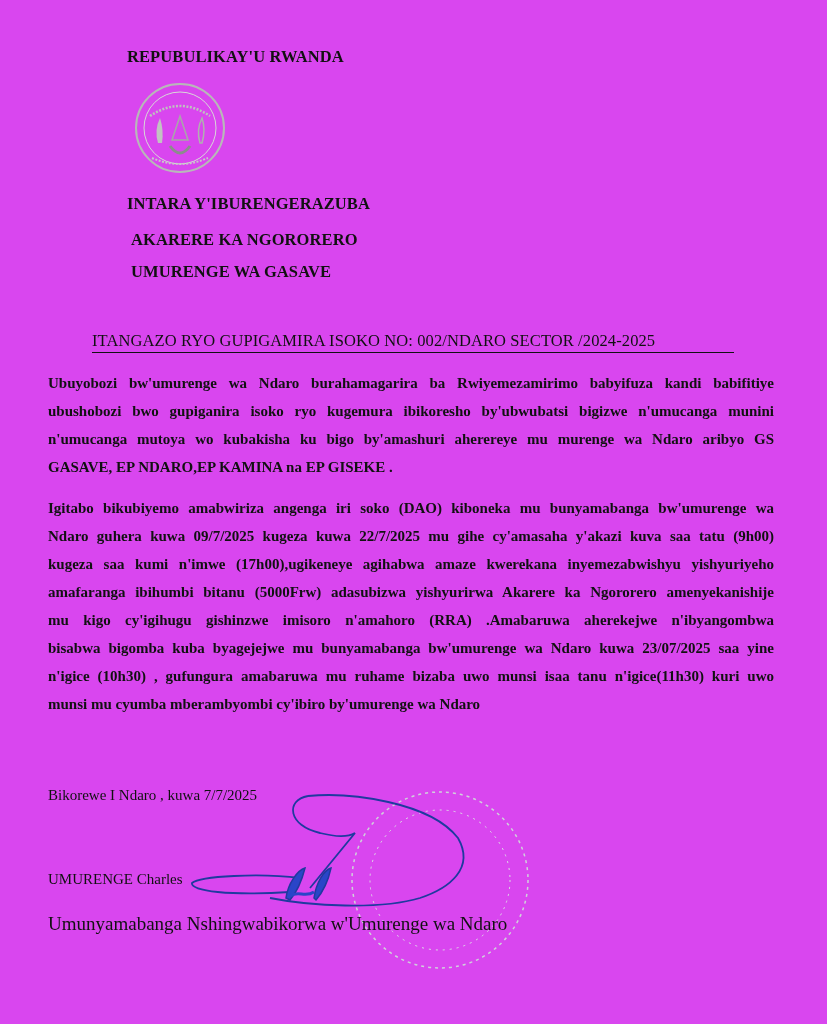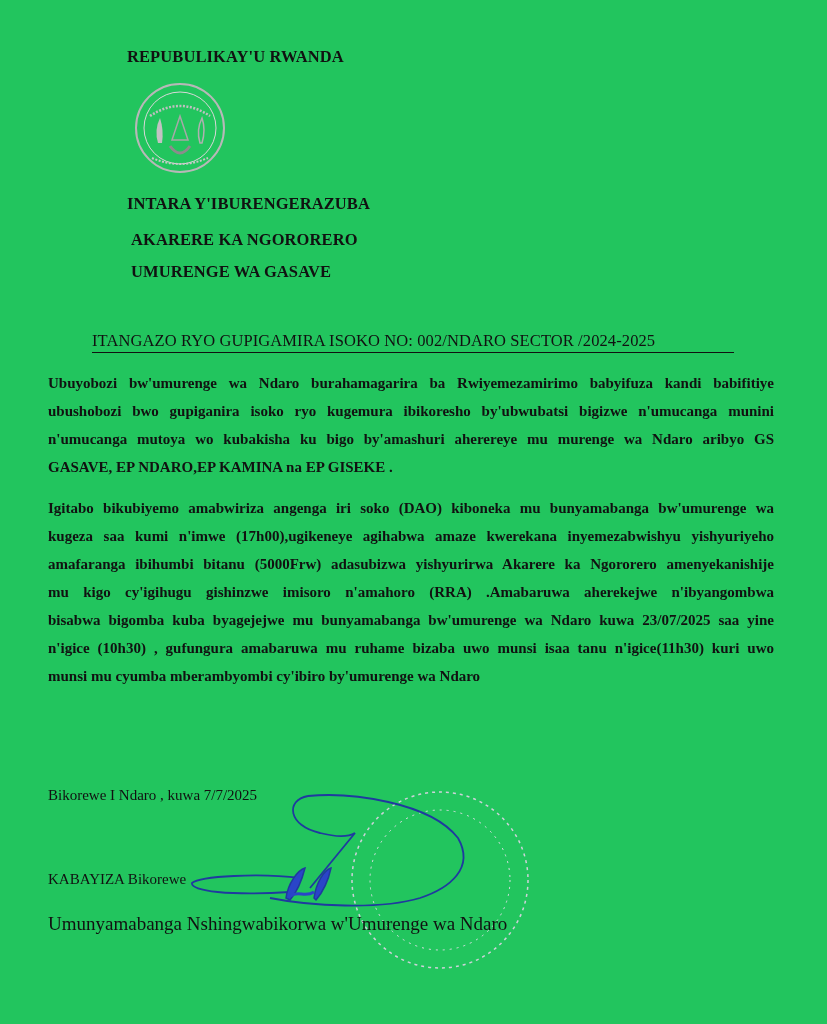--- a/index.html
+++ b/index.html
@@ -1,21 +1,21 @@
 <!DOCTYPE html>
 <html><head>
   <meta charset="utf-8">
   <style>
     html, body { margin: 0; padding: 0; background: #ffffff; }
     body {
       width: 827px; height: 1024px; position: relative; overflow: hidden;
       font-family: "Liberation Serif", "DejaVu Serif", serif;
       color: #111111;
     }
-    .page { position: absolute; inset: 0; background: #22c55e; }
+    .page { position: absolute; inset: 0; background: #d946ef; }
     .hdr { position: absolute; font-weight: bold; font-size: 16.5px; letter-spacing: 0.1px; white-space: nowrap; }
     #republic { left: 127px; top: 47px; }
     #intara { left: 127px; top: 194px; }
     #akarere { left: 131px; top: 230px; }
     #umurenge { left: 131px; top: 262px; }
     .emblem { position: absolute; left: 130px; top: 78px; width: 100px; height: 100px; }
     .title {
       position: absolute; left: 92px; top: 331px; width: 642px;
       font-size: 16.5px; white-space: nowrap;
       border-bottom: 1.6px solid #111; padding-bottom: 1px; letter-spacing: 0.1px;
@@ -62,20 +62,21 @@
 
   <div class="para" id="p1">
     <span class="line">Ubuyobozi bw'umurenge wa Ndaro burahamagarira  ba Rwiyemezamirimo babyifuza kandi  babifitiye</span>
     <span class="line">ubushobozi bwo gupiganira isoko ryo kugemura ibikoresho by'ubwubatsi  bigizwe n'umucanga munini</span>
     <span class="line">n'umucanga mutoya wo kubakisha ku bigo by'amashuri aherereye mu murenge wa Ndaro aribyo GS</span>
     <span class="line last">GASAVE, EP NDARO,EP KAMINA na EP GISEKE .</span>
   </div>
 
   <div class="para" id="p2">
     <span class="line">Igitabo bikubiyemo amabwiriza angenga iri soko (DAO) kiboneka mu bunyamabanga bw'umurenge wa</span>
+    <span class="line">Ndaro guhera  kuwa 09/7/2025 kugeza kuwa 22/7/2025  mu gihe cy'amasaha y'akazi kuva saa tatu (9h00)</span>
     <span class="line">kugeza saa kumi n'imwe (17h00),ugikeneye   agihabwa amaze kwerekana inyemezabwishyu yishyuriyeho</span>
     <span class="line">amafaranga ibihumbi bitanu (5000Frw) adasubizwa yishyurirwa Akarere ka Ngororero amenyekanishije</span>
     <span class="line">mu kigo cy'igihugu gishinzwe imisoro n'amahoro (RRA) .Amabaruwa aherekejwe n'ibyangombwa</span>
     <span class="line">bisabwa bigomba kuba byagejejwe mu bunyamabanga bw'umurenge wa Ndaro kuwa 23/07/2025 saa yine</span>
     <span class="line">n'igice (10h30) , gufungura amabaruwa mu ruhame bizaba uwo munsi isaa tanu  n'igice(11h30) kuri uwo</span>
     <span class="line last">munsi mu cyumba mberambyombi cy'ibiro by'umurenge wa Ndaro</span>
   </div>
 
   <svg class="stamp" viewBox="0 0 190 200">
     <circle cx="95" cy="100" r="88" fill="none" stroke="#cfd2da" stroke-width="1.5" stroke-dasharray="3 4"></circle>
@@ -86,16 +87,16 @@
 
   <svg class="signature" viewBox="0 0 330 130">
     <path d="M118 8 C160 4 240 14 268 50 C285 80 260 100 230 110 C190 122 120 118 80 110" fill="none" stroke="#1f3a9f" stroke-width="1.8"></path>
     <path d="M118 8 C95 12 98 38 130 45 C150 50 160 48 165 45 L120 100" fill="none" stroke="#1f3a9f" stroke-width="1.8"></path>
     <path d="M110 90 C70 85 10 88 2 95 C0 103 40 108 100 104" fill="none" stroke="#1f3a9f" stroke-width="1.8"></path>
     <path d="M96 110 C98 95 108 82 115 80 C112 92 106 105 100 112 Z" fill="#2a45c8" stroke="#1f3a9f" stroke-width="1.5"></path>
     <path d="M124 110 C126 95 134 82 141 80 C138 94 132 105 126 112 Z" fill="#2a45c8" stroke="#1f3a9f" stroke-width="1.5"></path>
     <path d="M100 108 C108 102 115 110 124 104" fill="none" stroke="#2a45c8" stroke-width="3"></path>
   </svg>
 
-  <div class="foot" id="signer">KABAYIZA Bikorewe</div>
+  <div class="foot" id="signer">UMURENGE Charles</div>
   <div class="foot" id="signer-title">Umunyamabanga Nshingwabikorwa w'Umurenge wa Ndaro</div>
 
 </div>
 
 </body></html>

